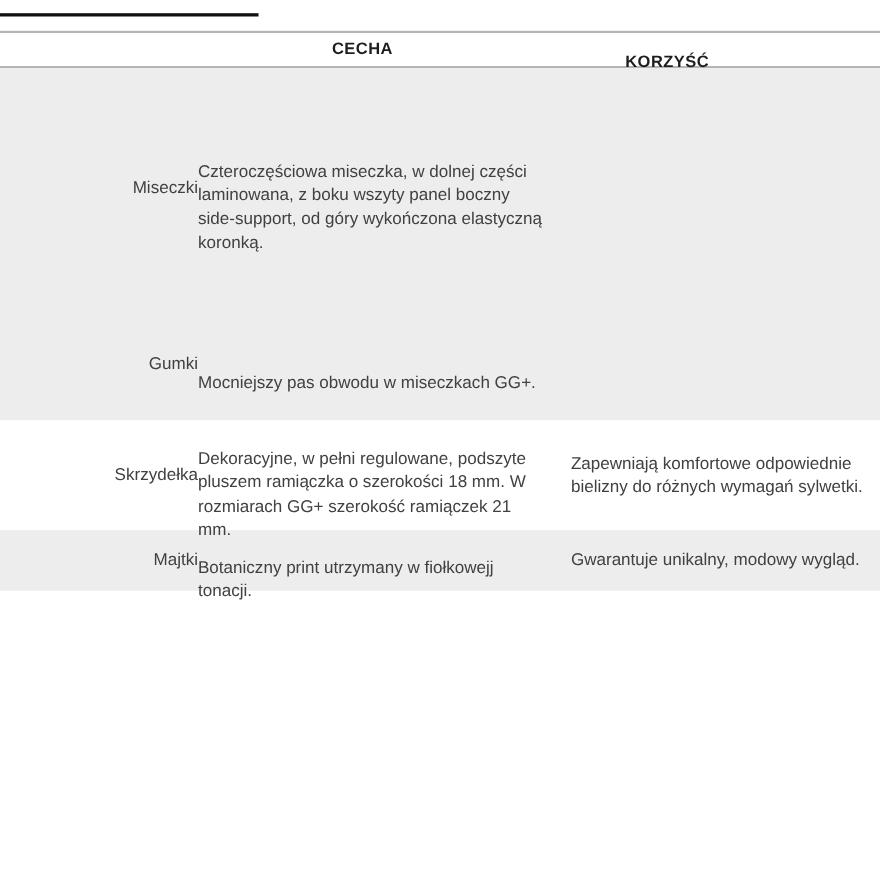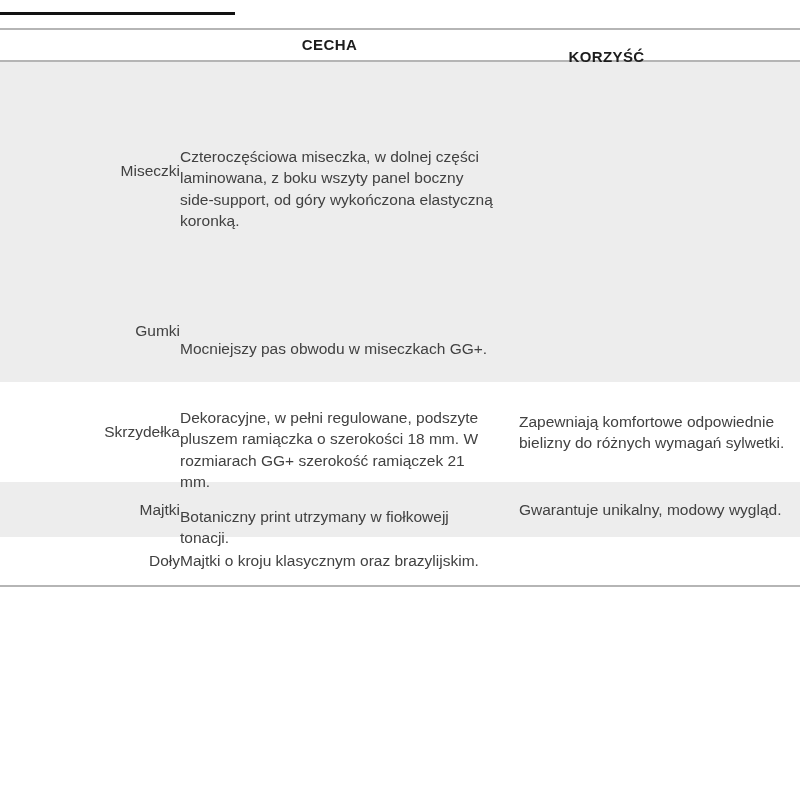--- a/index.html
+++ b/index.html
@@ -92,21 +92,15 @@
     <div class="row shade r5">
       <div class="cell-label">Majtki</div>
       <div class="cell-feature">
         <div class="txt">Botaniczny print utrzymany w fiołkowejj tonacji.</div>
       </div>
       <div class="cell-benefit">
         <div class="txt">Gwarantuje unikalny, modowy wygląd.</div>
       </div>
     </div>
 
-    <div class="row last r6">
-      <div class="cell-label">Doły</div>
-      <div class="cell-merged">
-        <div class="txt">Majtki o kroju klasycznym oraz brazylijskim.</div>
-      </div>
-    </div>
 
   </div>
 </div>
 
 </body></html>

